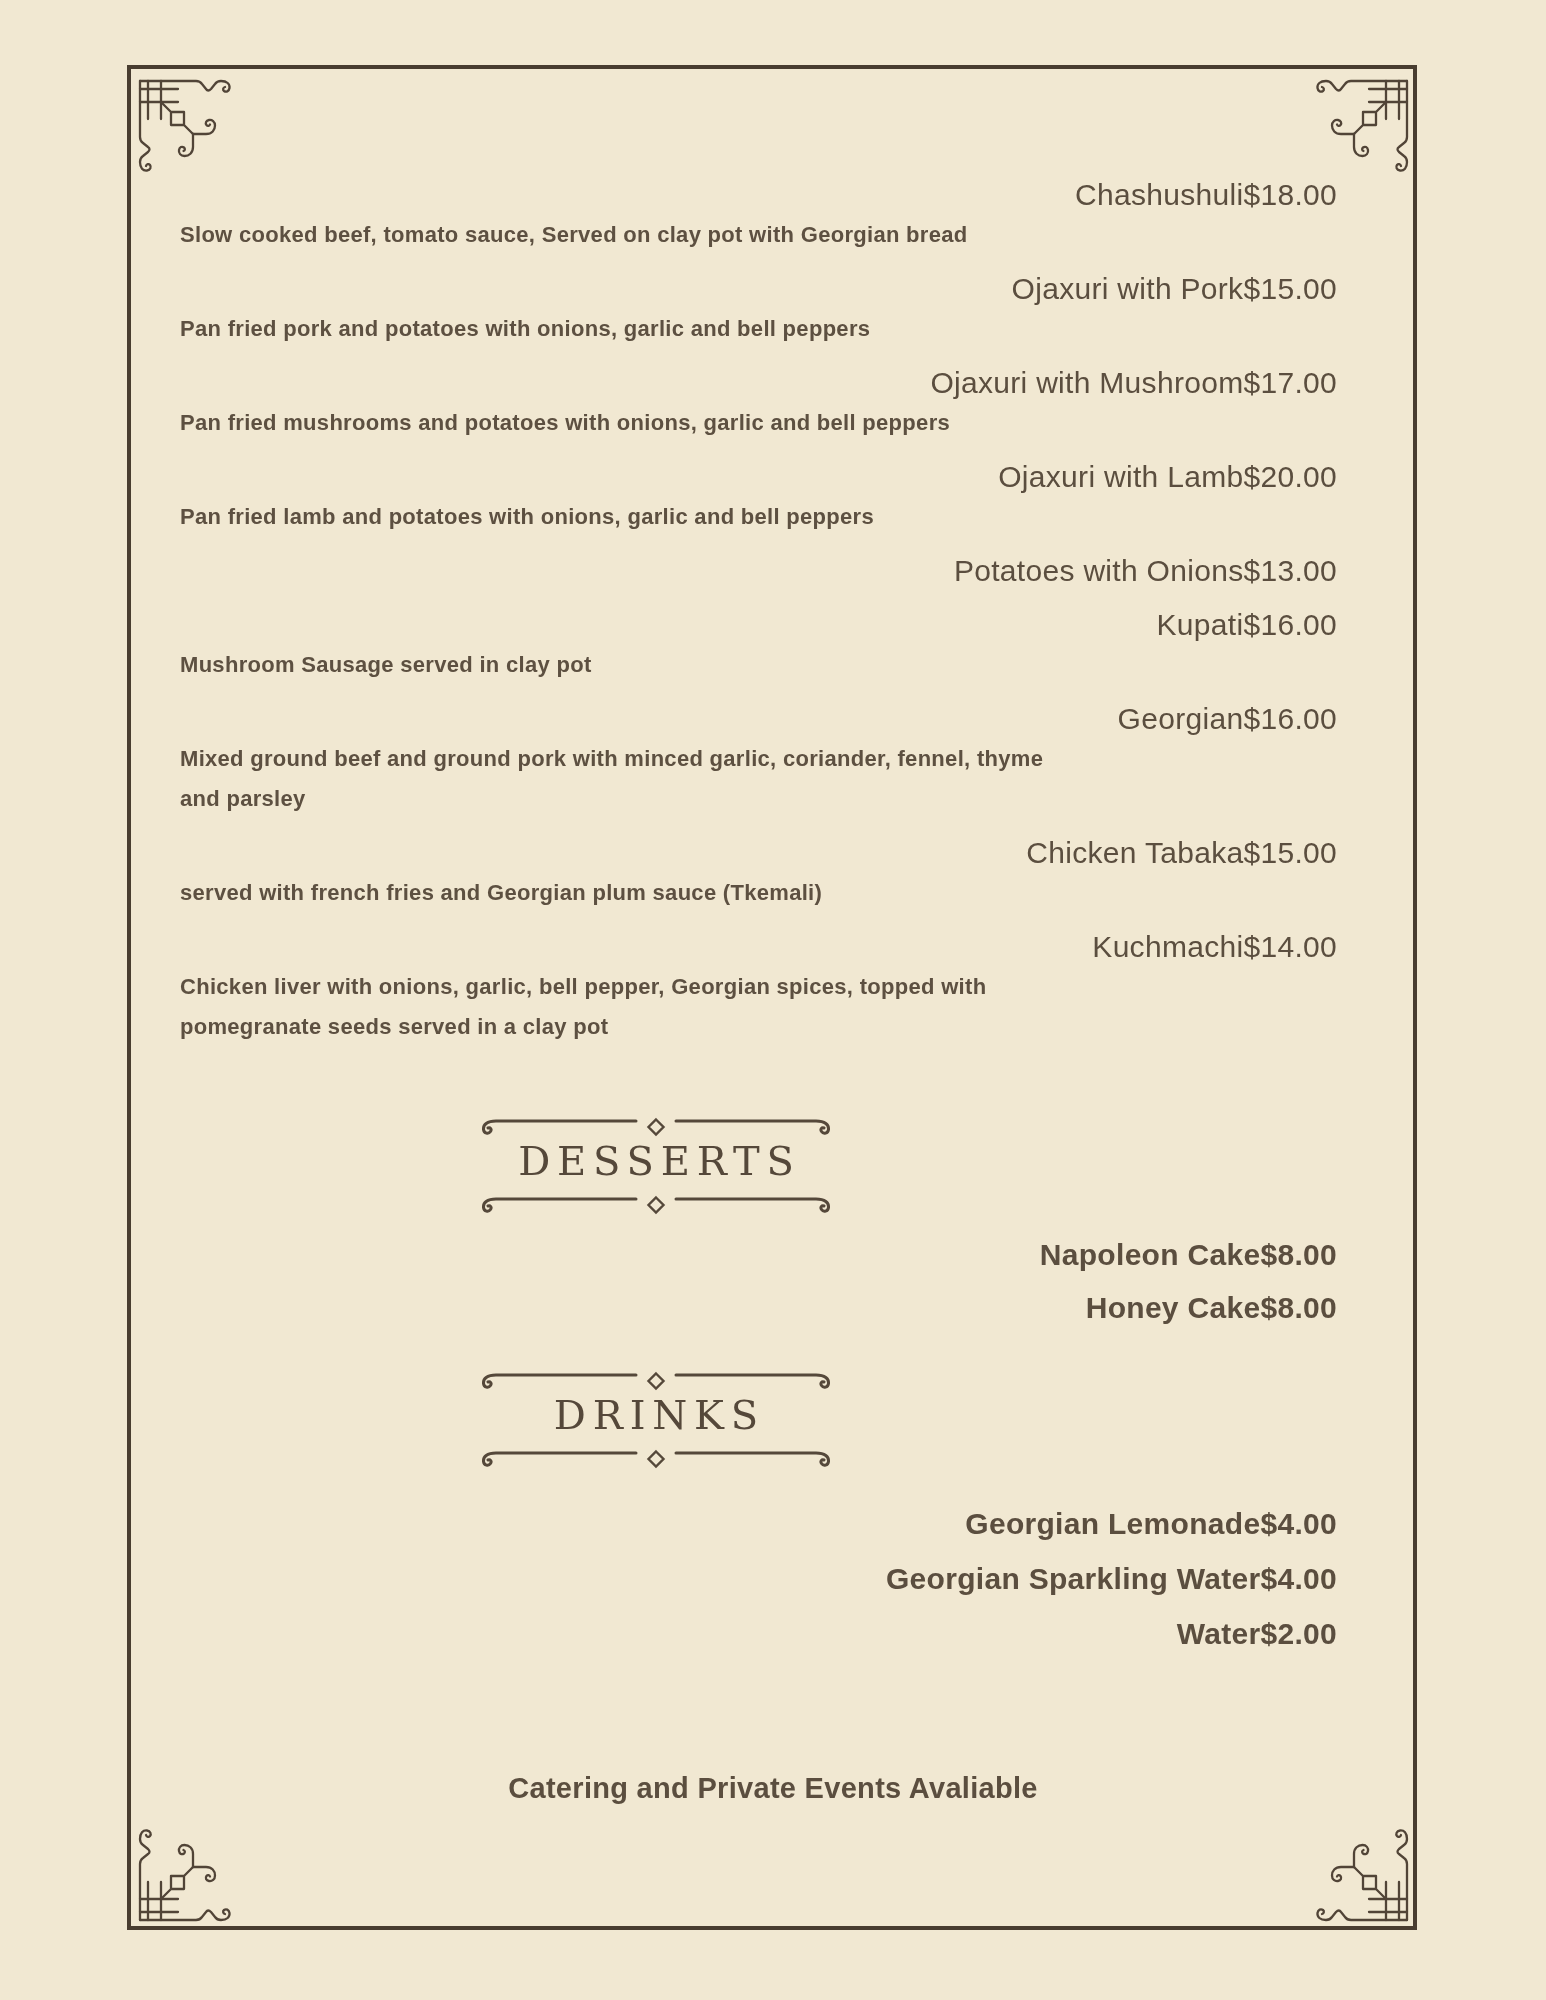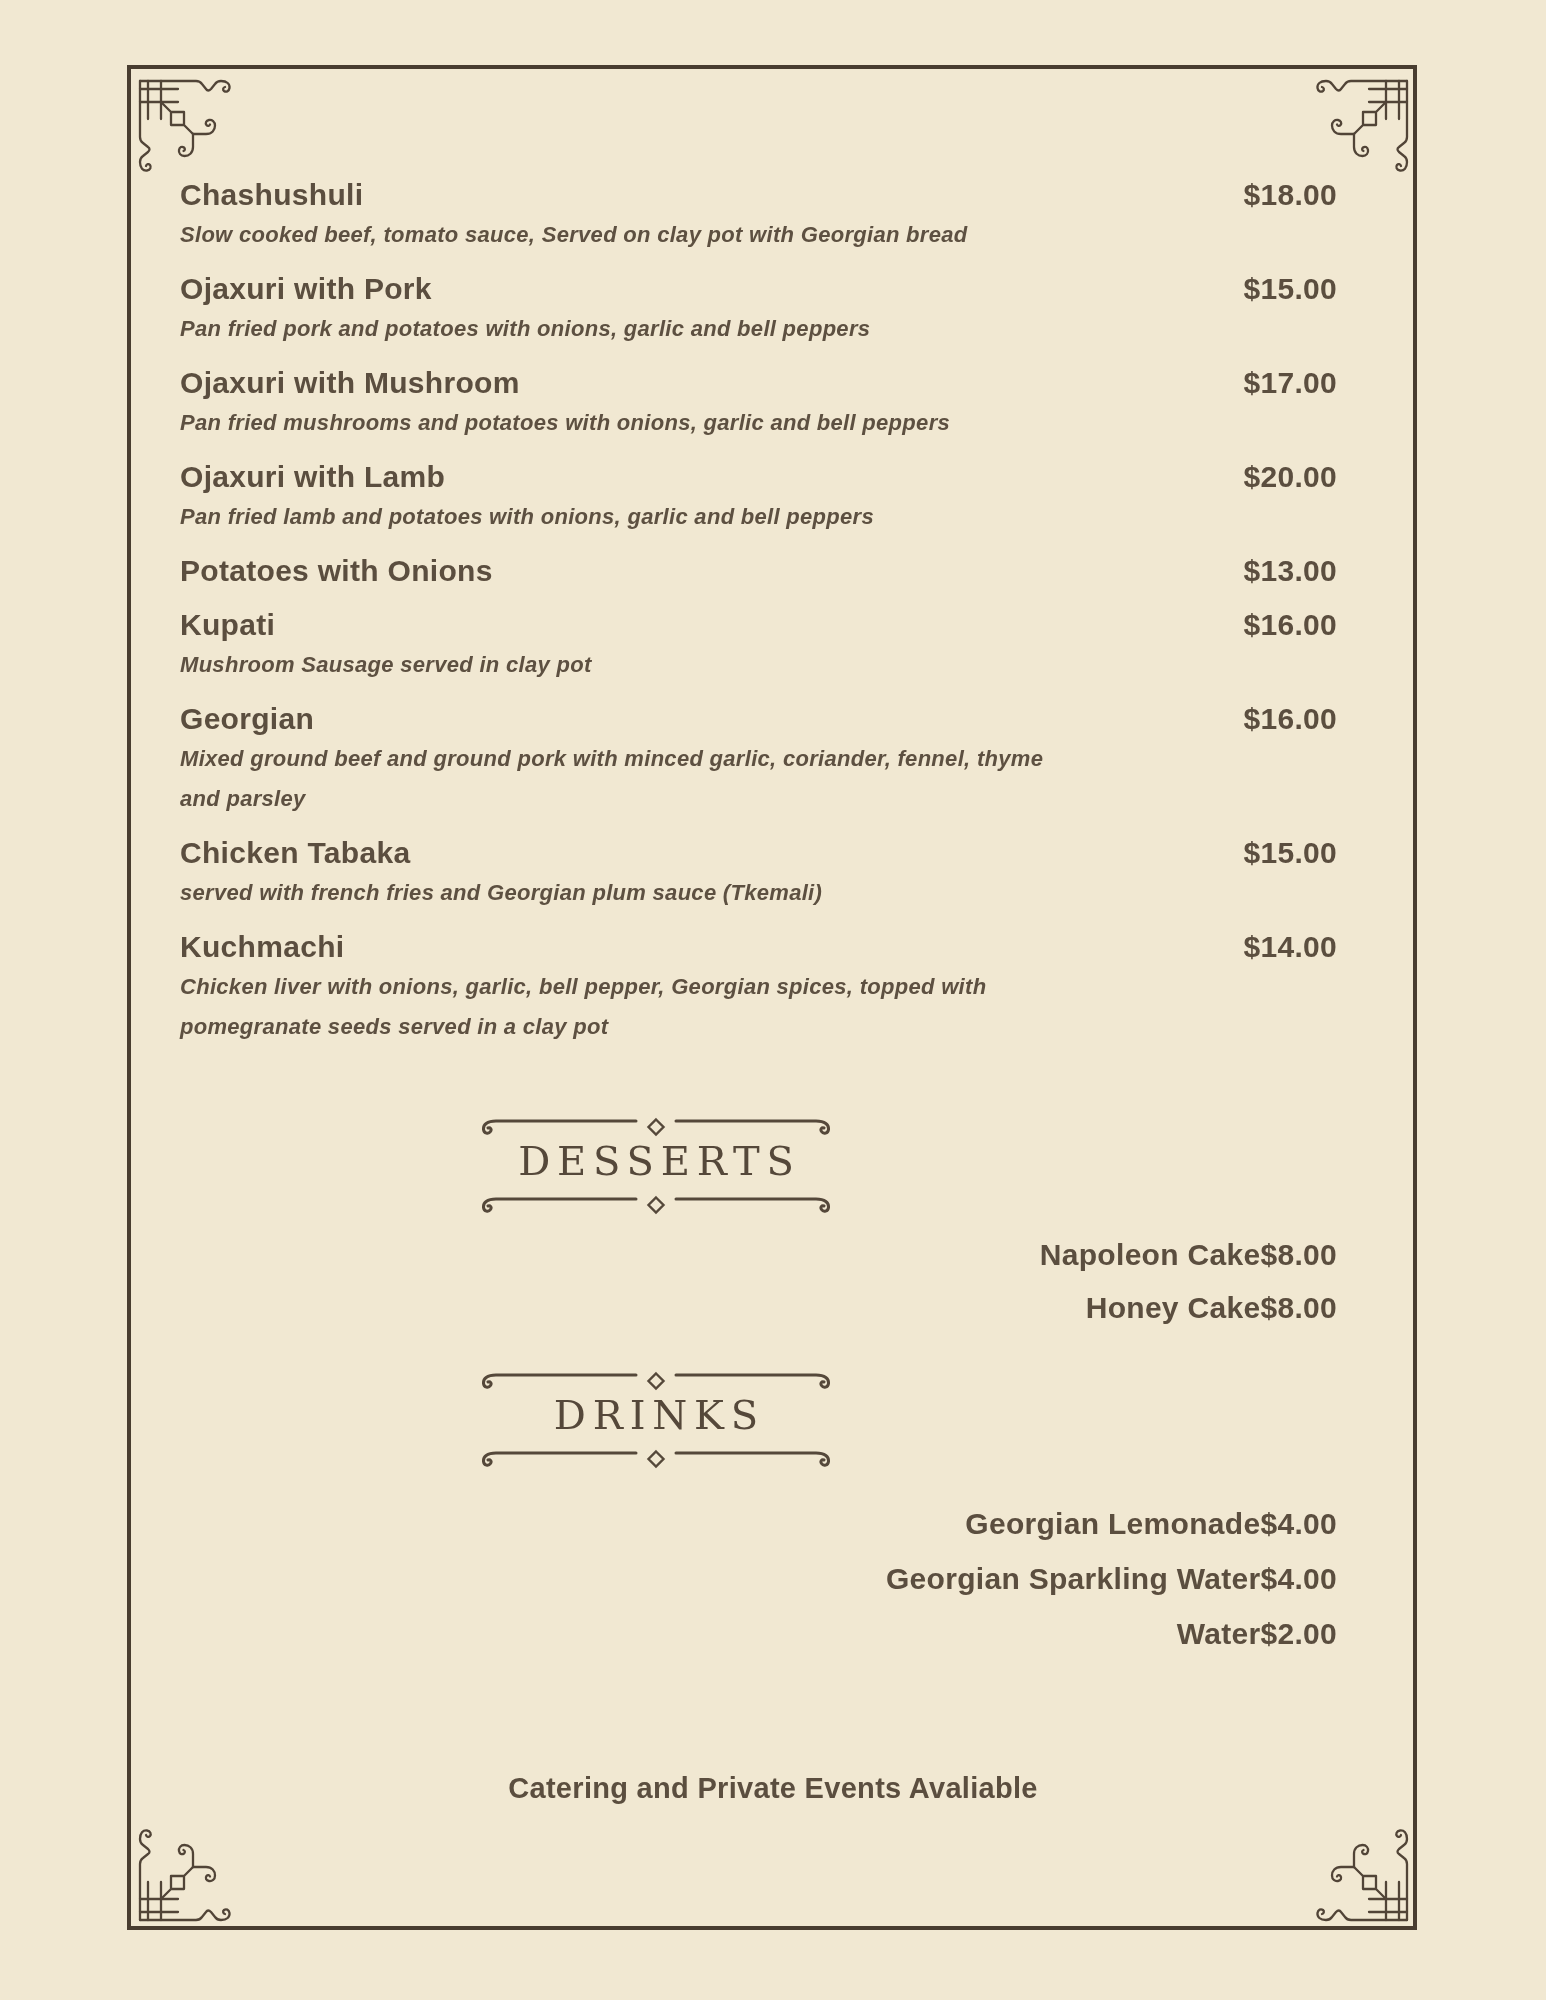--- a/index.html
+++ b/index.html
@@ -13,24 +13,24 @@
     position:absolute;left:127px;top:65px;width:1290px;height:1865px;
     border:4px solid #493d30;box-sizing:border-box;
   }
   .corner{position:absolute;width:104px;height:104px;}
   .corner.tl{left:138px;top:79px;}
   .corner.tr{right:137px;top:79px;transform:scaleX(-1);}
   .corner.bl{left:138px;bottom:78px;transform:scaleY(-1);}
   .corner.br{right:137px;bottom:78px;transform:scale(-1,-1);}
   .main-items{position:absolute;left:180px;top:175px;width:1157px;}
   .mi{margin-bottom:14px;}
-  .mi-head{display:flex;justify-content:space-between;align-items:baseline;
-    font-size:30px;font-weight:700;line-height:40px;letter-spacing:0.3px;}
+  .mi-head{display:flex;justify-content:flex-end;align-items:baseline;
+    font-size:30px;font-weight:400;line-height:40px;letter-spacing:0.3px;}
   .mi-desc{font-size:22px;font-weight:700;line-height:40px;letter-spacing:0.3px;
-    white-space:pre-line;color:#5d5041;font-style:italic;}
+    white-space:pre-line;color:#5d5041;}
   .sec-header{position:absolute;left:0;width:1312px;text-align:center;}
   .sec-header.desserts{top:1113px;}
   .sec-header.drinks{top:1367px;}
   .divider{display:block;margin:0 auto;width:356px;height:26px;}
   .sec-title{
     font-family:"DejaVu Serif",serif;font-weight:400;
     font-size:40px;line-height:44px;letter-spacing:0.17em;padding-left:0.17em;
     color:#55483a;margin-top:0;
   }
   .divider.bottom{margin-top:8px;}

